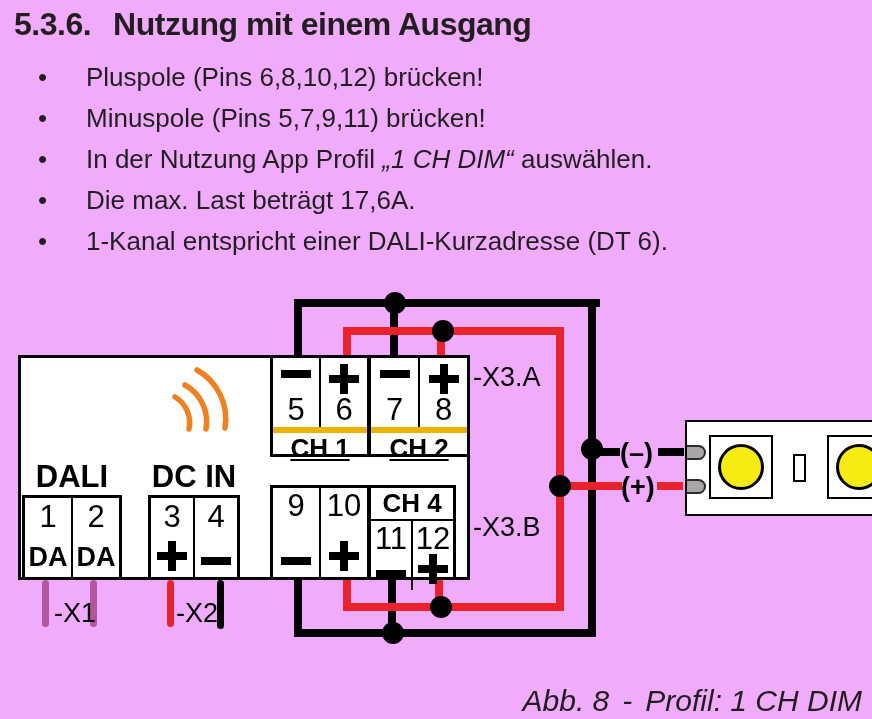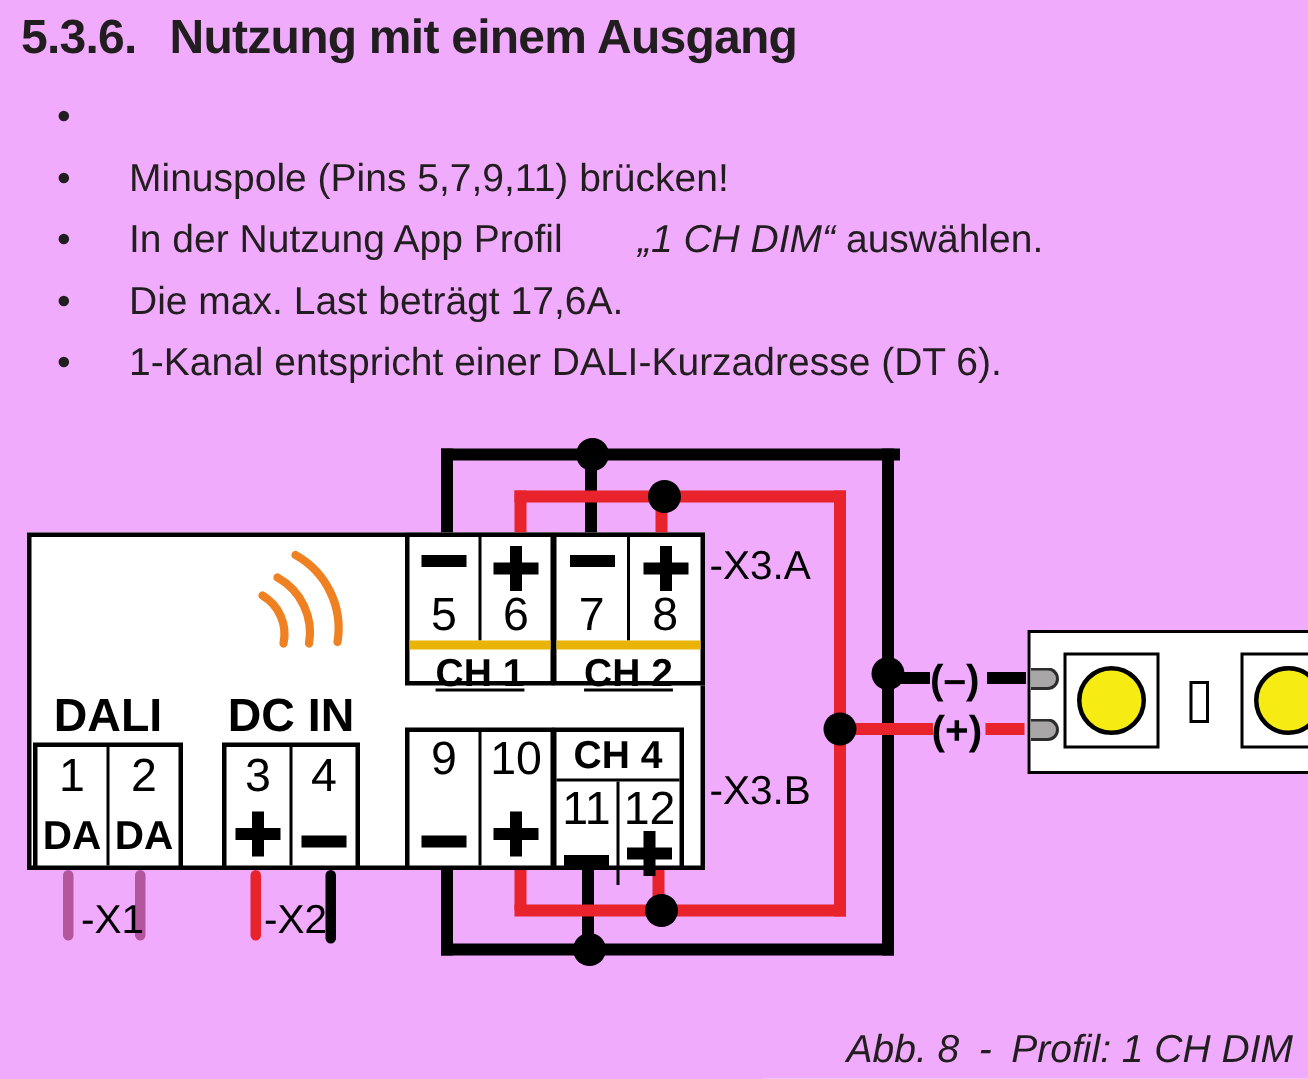--- a/index.html
+++ b/index.html
@@ -11,21 +11,21 @@
   .abs { position:absolute; }
 
   
   #heading {
     left:14px; top:6px; display:flex; gap:22px;
     font-size:32px; font-weight:bold; color:#221e1f; letter-spacing:-0.5px;
   }
   #bullets { left:28px; top:57px; font-size:26px; color:#221e1f; }
   .b-row { display:flex; line-height:41px; }
   .b-marker { width:48px; padding-left:10px; }
-  .b-text i { font-style:italic;margin-left:43px; }
+  .b-text i { font-style:italic; }
 
   
   #device-box {
     left:18px; top:355px; width:452px; height:225px;
     border:3px solid #000; background:#fff; box-sizing:border-box;
   }
   .wire { position:absolute; background:#000; z-index:2; }
   .wire.red { background:var(--wire-red,#e8232b); z-index:3; }
   .wire.mag { background:var(--wire-magenta,#b4569d); border-radius:4px; }
   .wire.rnd { border-radius:4px; }
@@ -89,36 +89,37 @@
     background:#fff;
   }
   .led-chip {
     width:46px; height:46px; border-radius:50%;
     background:var(--led-yellow,#f6ec13); border:3px solid #000; box-sizing:border-box;
   }
   #resistor { left:106px; top:32px; width:13px; height:28px; border:2px solid #000; background:#fff; box-sizing:border-box; }
 
   #caption {
     right:10px; top:684px; display:flex; gap:13px;
-    font-size:26px; font-style:italic; color:#221e1f; white-space:pre;
+    font-size:30px; font-style:italic; color:#221e1f; white-space:pre;
   }
 </style>
 </head>
 <body>
 
 <div id="page">
 
   <div id="heading" class="abs">
     <span>5.3.6.</span>
     <span>Nutzung mit einem Ausgang</span>
   </div>
 
   <div id="bullets" class="abs">
     <div class="b-row">
       <span class="b-marker">•</span>
+      <span class="b-text">Pluspole (Pins 6,8,10,12) brücken!</span>
     </div>
     <div class="b-row">
       <span class="b-marker">•</span>
       <span class="b-text">Minuspole (Pins 5,7,9,11) brücken!</span>
     </div>
     <div class="b-row">
       <span class="b-marker">•</span>
       <span class="b-text"><span>In der Nutzung App Profil </span><i>„1 CH DIM“</i><span> auswählen.</span></span>
     </div>
     <div class="b-row">

